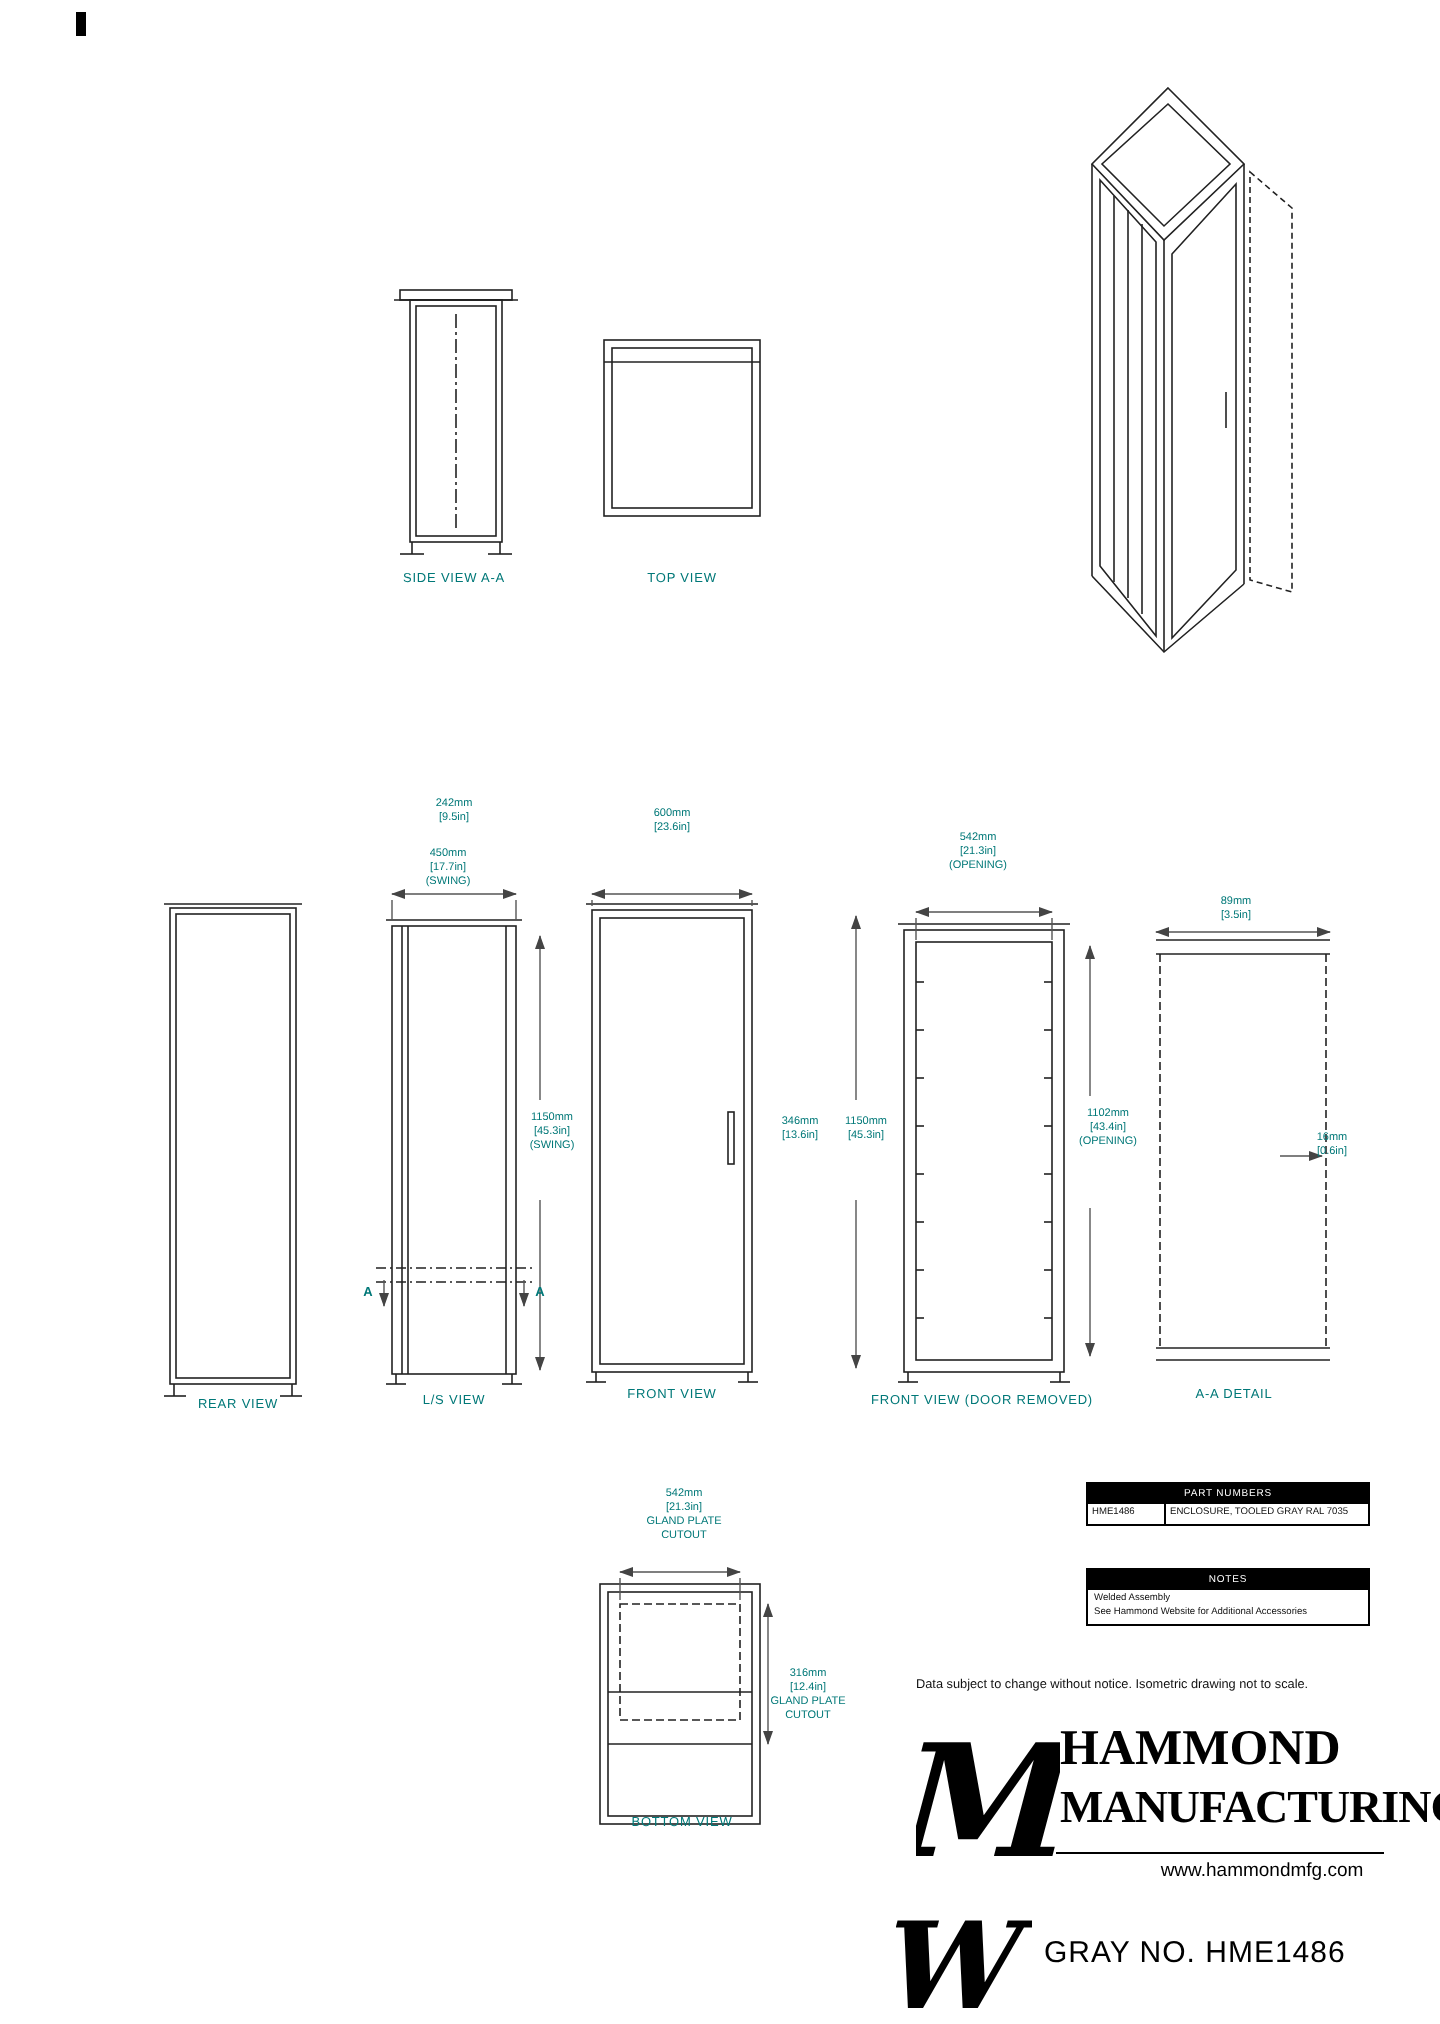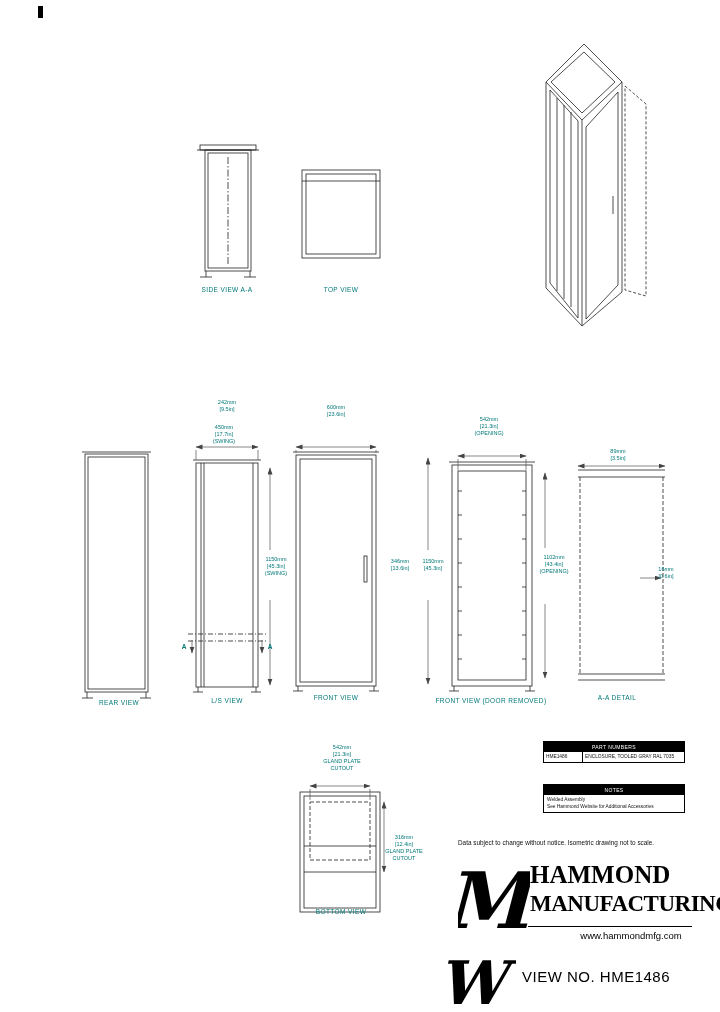--- a/index.html
+++ b/index.html
@@ -263,15 +263,15 @@
     <text x="-4" y="72" font-size="78" font-family="DejaVu Serif" font-weight="bold" font-style="italic" fill="#000" transform="skewX(-4)">M</text>
   </svg>
   <div class="b1">HAMMOND</div>
   <div class="b2"><span>MANUFACTURING</span></div>
   <div class="brand-rule"></div>
   <div class="site">www.hammondmfg.com</div>
 
   <svg class="logo" style="left:448px;top:946px;" width="68" height="66" viewBox="0 0 68 66">
     <text x="-2" y="58" font-size="60" font-family="DejaVu Serif" font-weight="bold" font-style="italic" fill="#000" transform="skewX(-4)">W</text>
   </svg>
-  <div class="partno">VIEW NO. HME1486</div>
+  <div class="partno">GRAY NO. HME1486</div>
 
 </div>
 
 </body></html>

